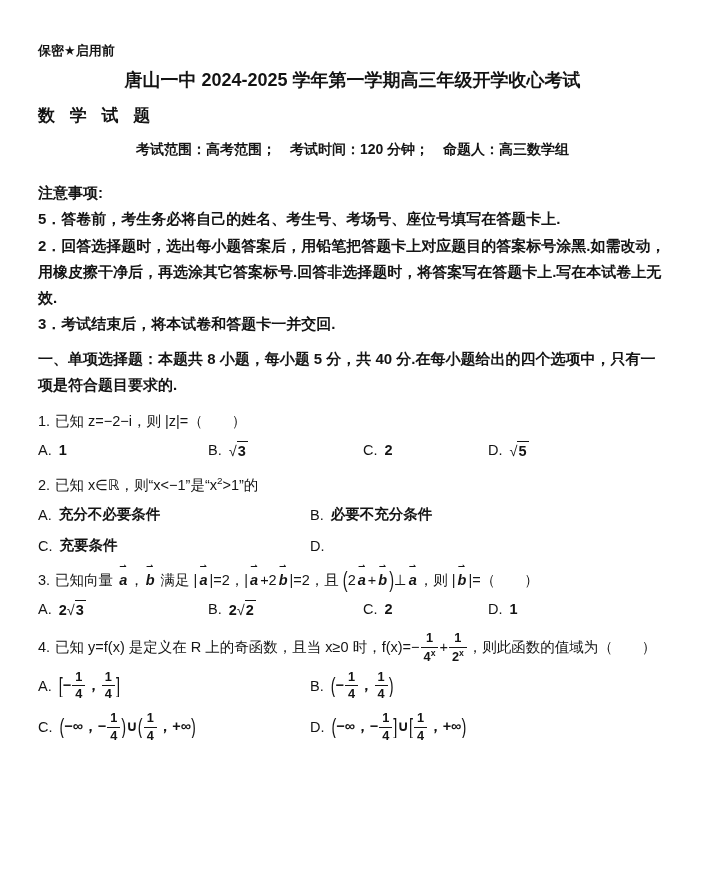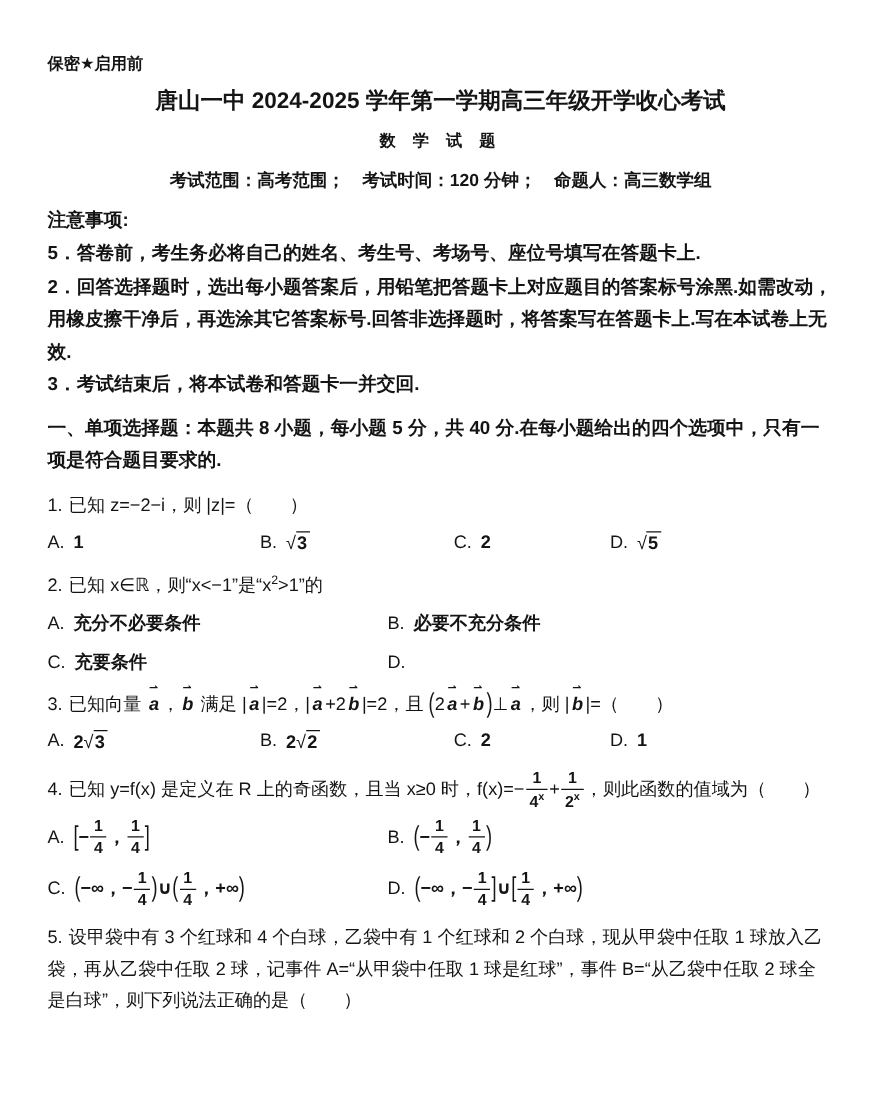--- a/index.html
+++ b/index.html
@@ -6,24 +6,24 @@
   html, body { margin: 0; padding: 0; background: #fff; }
   body {
     width: 701px; height: 877px;
     font-family: "Liberation Sans", "DejaVu Sans", sans-serif;
     color: #141414;
   }
   .sheet { width: 701px; height: 877px; padding: 42px 34px 0 38px; overflow: hidden; }
 
   .confidential { font-size: 13px; font-weight: 700; }
   .title { margin: 8px 0 0 0; text-align: center; font-size: 18px; font-weight: 700; }
-  .subtitle { margin: 12px 0 0 0; text-align: center; font-size: 13px; font-weight: 700; letter-spacing: 5px; }
+  .subtitle { margin: 12px 0 0 0; text-align: left; font-size: 17px; font-weight: 700; letter-spacing: 5px; }
   .meta { margin-top: 14px; text-align: center; font-size: 14px; font-weight: 700; }
 
-  .notice { margin-top: 10px; }
+  .notice { margin-top: 21px; }
   .notice-heading { font-size: 15px; font-weight: 700; line-height: 1.75; }
   .notice-item { font-size: 15px; font-weight: 700; line-height: 1.75; }
 
   .section-heading { margin-top: 8px; font-size: 15px; font-weight: 700; line-height: 1.75; }
 
   .question { margin-top: 11px; font-size: 14.5px; }
   .stem { line-height: 1.75; }
   .qnum { margin-right: 5px; }
   .qtext {}
   .options { margin-top: 5px; }
@@ -170,17 +170,14 @@
             <span class="otext"><span class="mbig">(</span>−∞，−<span class="mfrac">
                 <span class="num">1</span>
                 <span class="den">4</span>
               </span><span class="mbig">]</span>∪<span class="mbig">[</span><span class="mfrac">
                 <span class="num">1</span>
                 <span class="den">4</span>
               </span>，+∞<span class="mbig">)</span></span>
           </div>
         </div>
       </div>
-      <div class="question">
-        <div class="stem"><span class="qnum">5.</span><span class="qtext">设甲袋中有 3 个红球和 4 个白球，乙袋中有 1 个红球和 2 个白球，现从甲袋中任取 1 球放入乙袋，再从乙袋中任取 2 球，记事件 A=“从甲袋中任取 1 球是红球”，事件 B=“从乙袋中任取 2 球全是白球”，则下列说法正确的是（　　）</span></div>
-      </div>
     </div>
 </div>
 
 </body></html>

